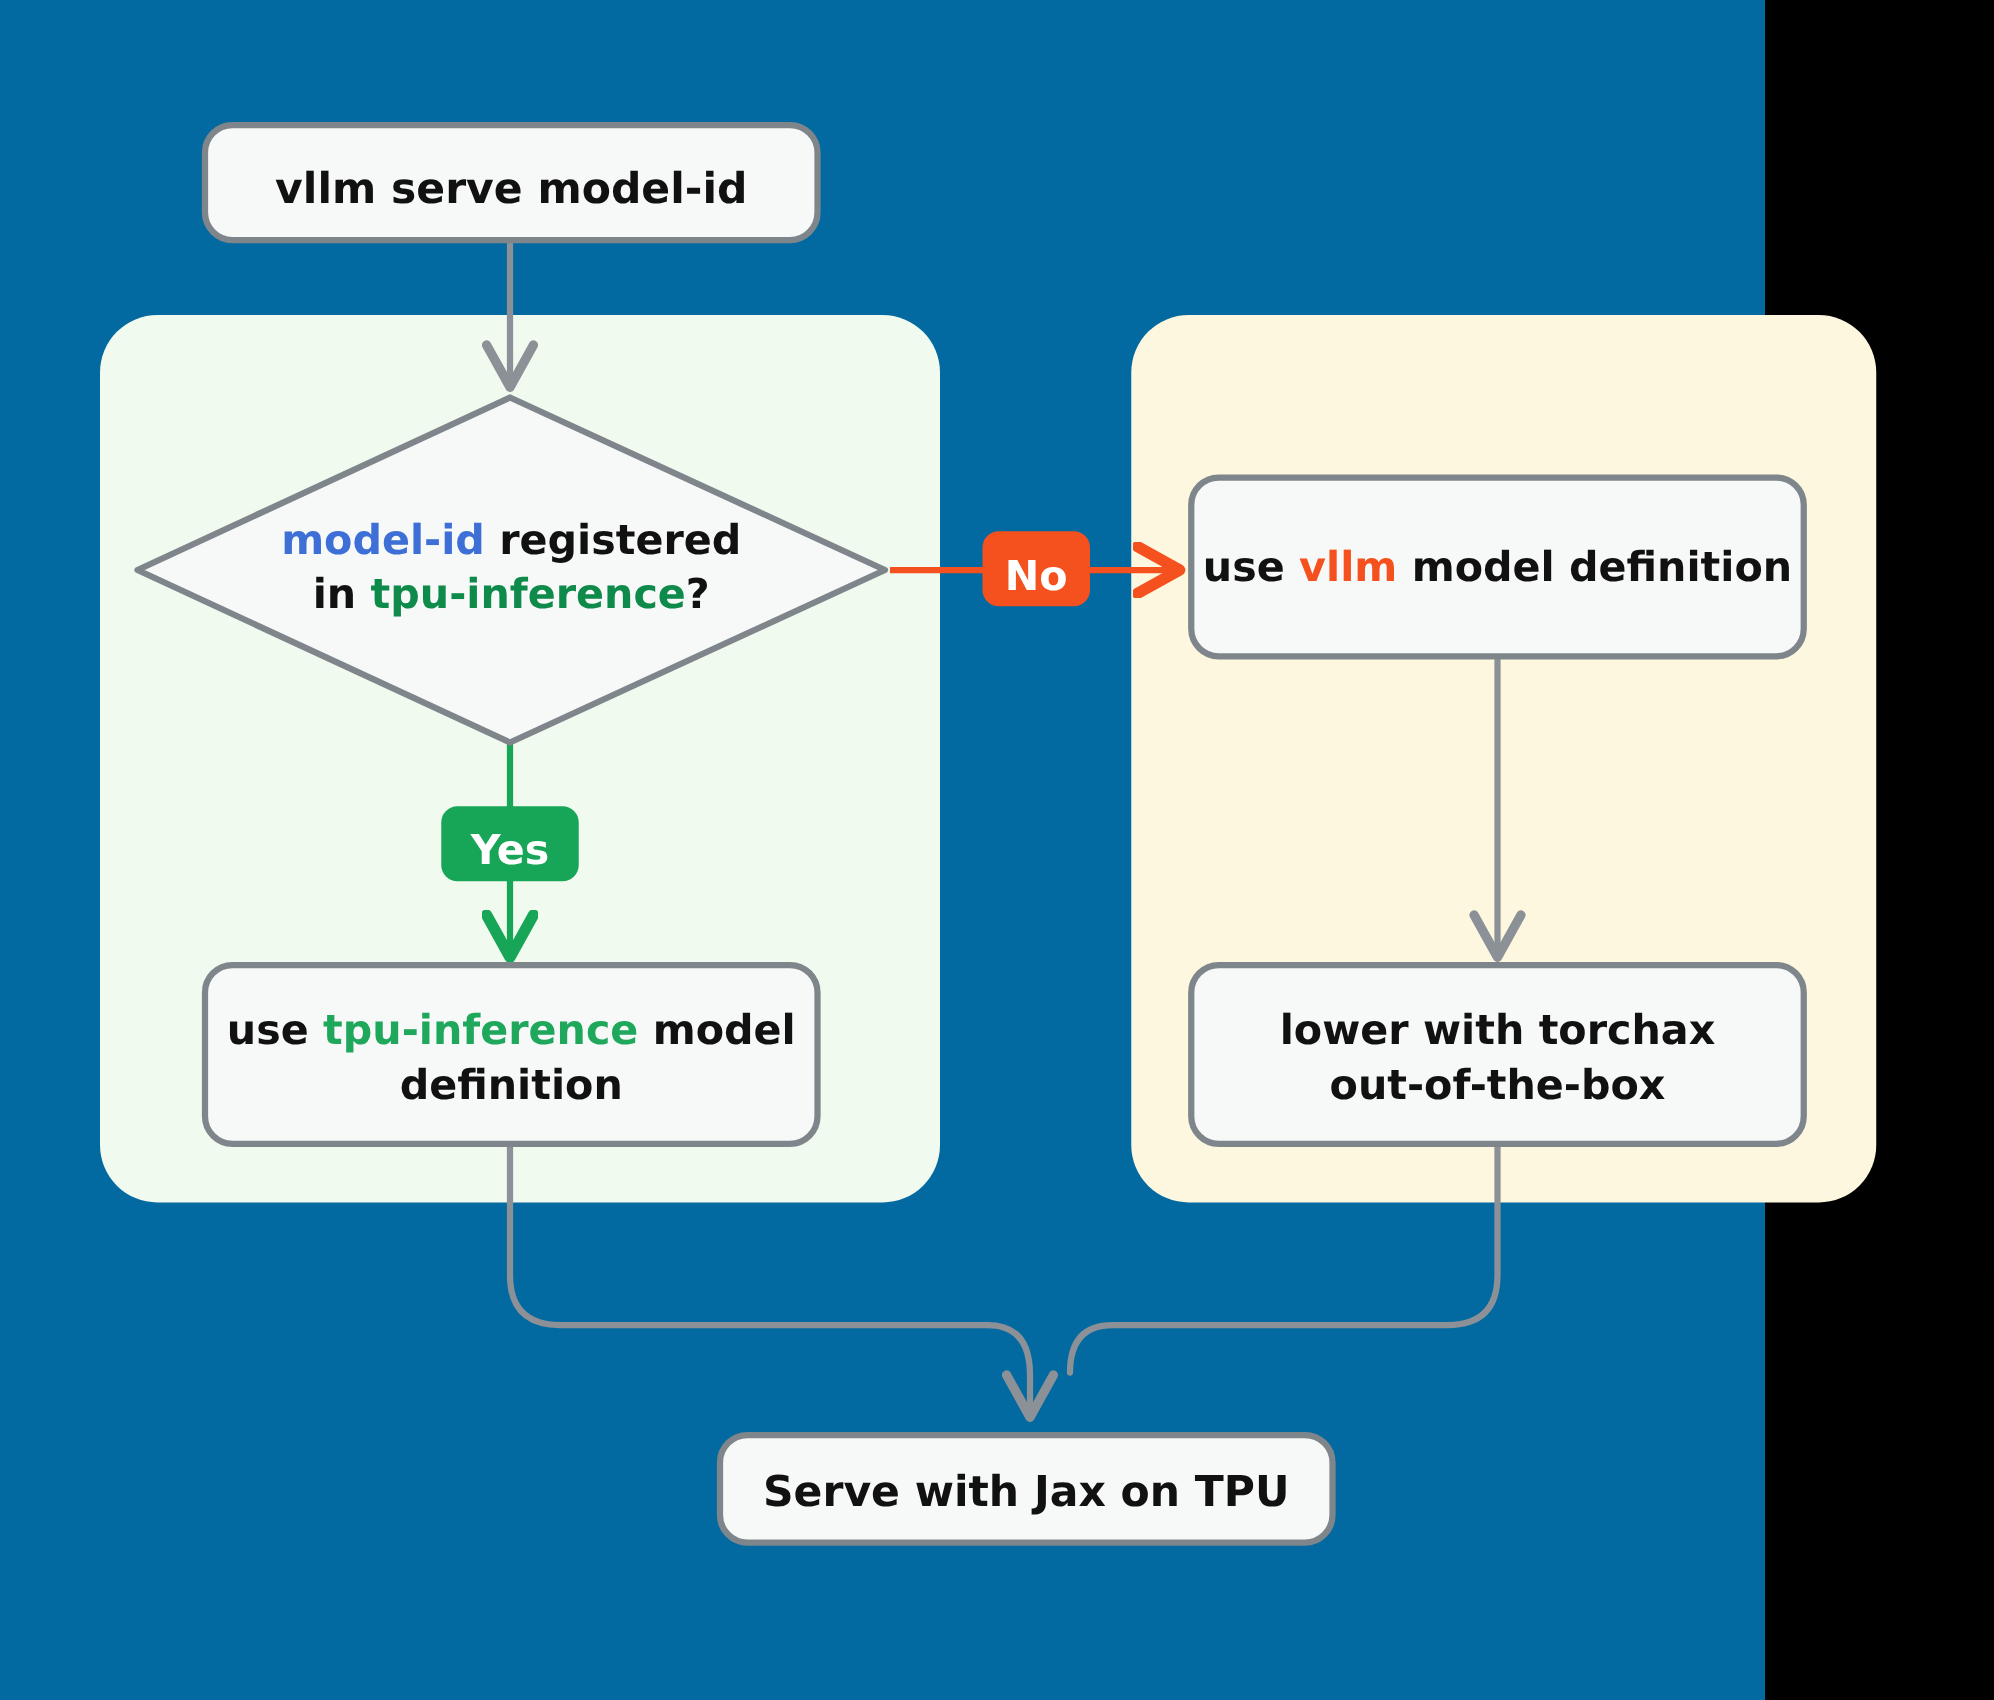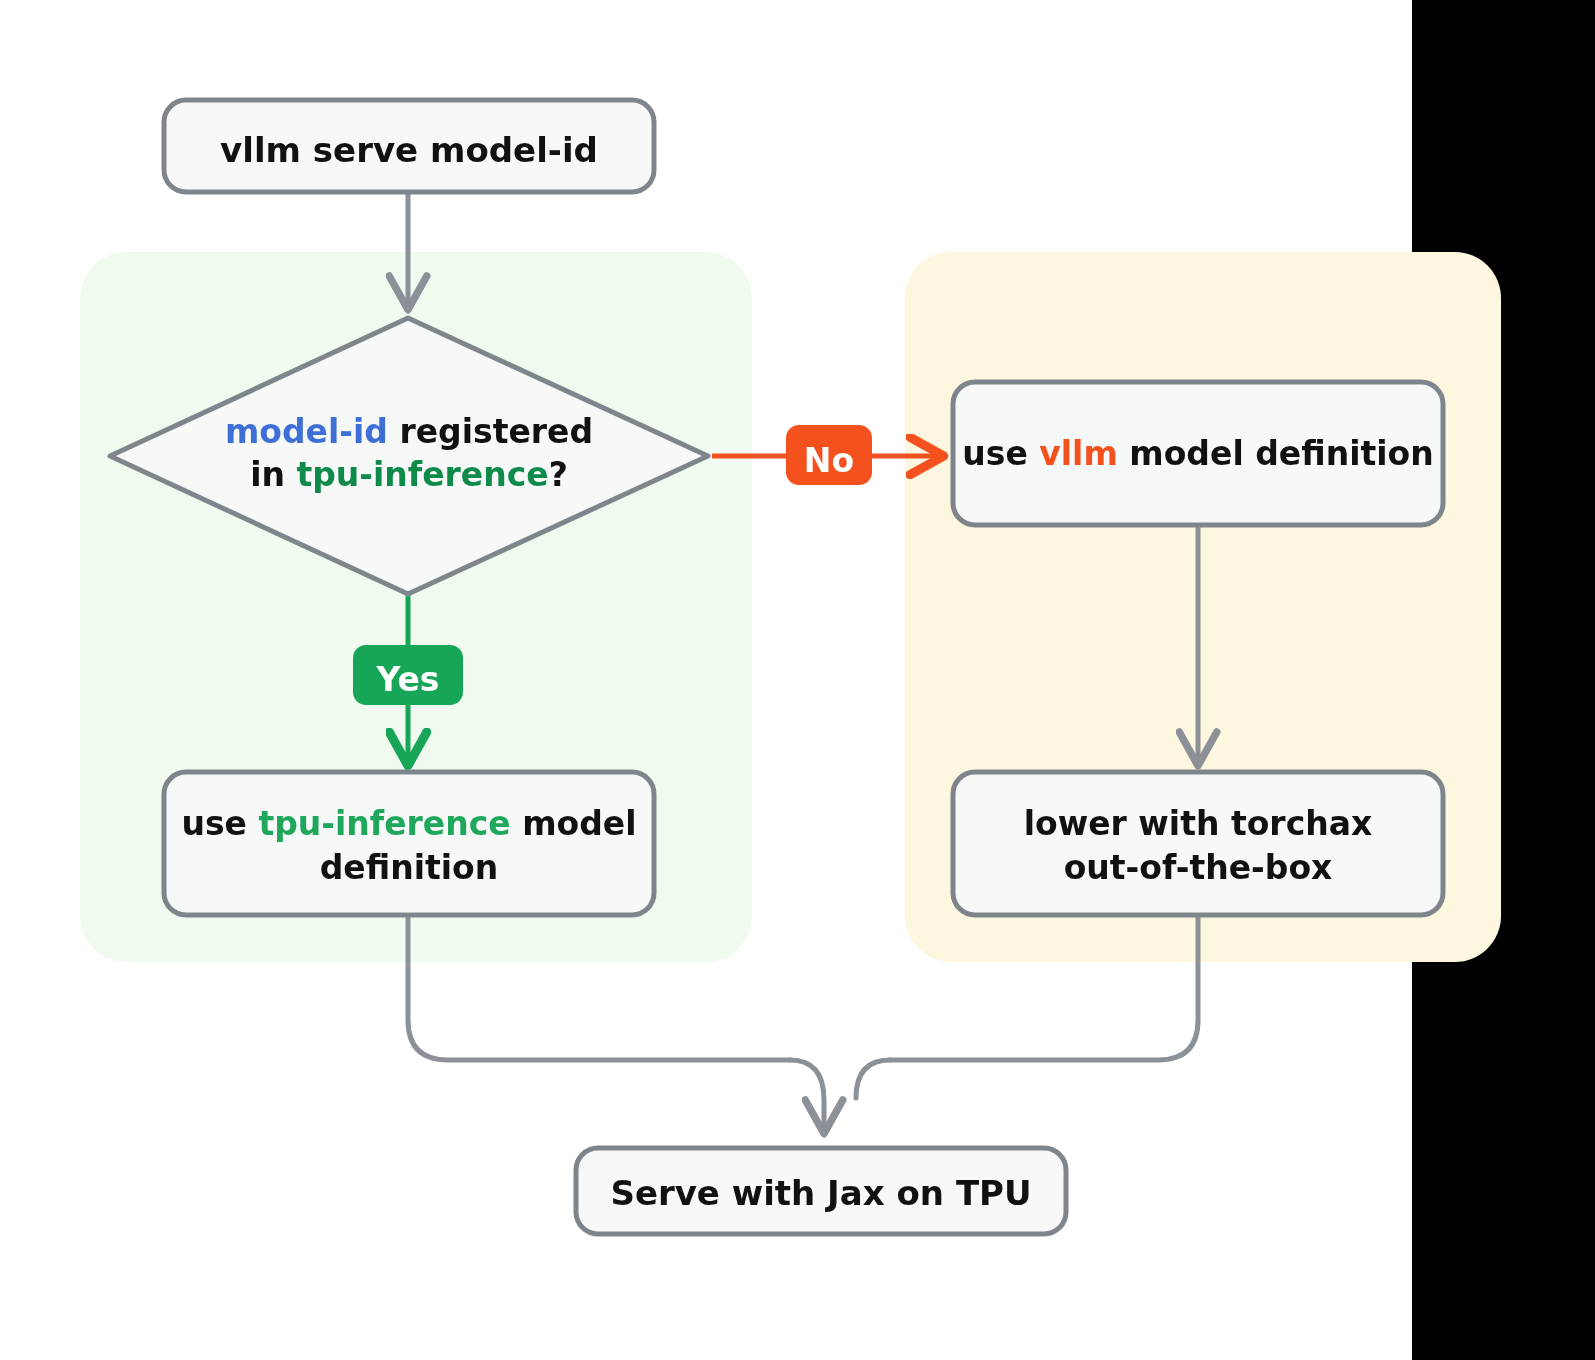--- a/index.html
+++ b/index.html
@@ -10,21 +10,21 @@
   body {
     width: 1595px;
     height: 1360px;
     overflow: hidden;
     font-family: "DejaVu Sans", sans-serif;
   }
   #canvas {
     position: relative;
     width: 1412px;
     height: 1360px;
-    background: #ffffff;
+    background: #0369a1;
   }
   svg.layer {
     position: absolute;
     top: 0; left: 0;
     width: 1595px;
     height: 1360px;
   }
   .node-text {
     font-family: "DejaVu Sans", sans-serif;
     font-weight: bold;

